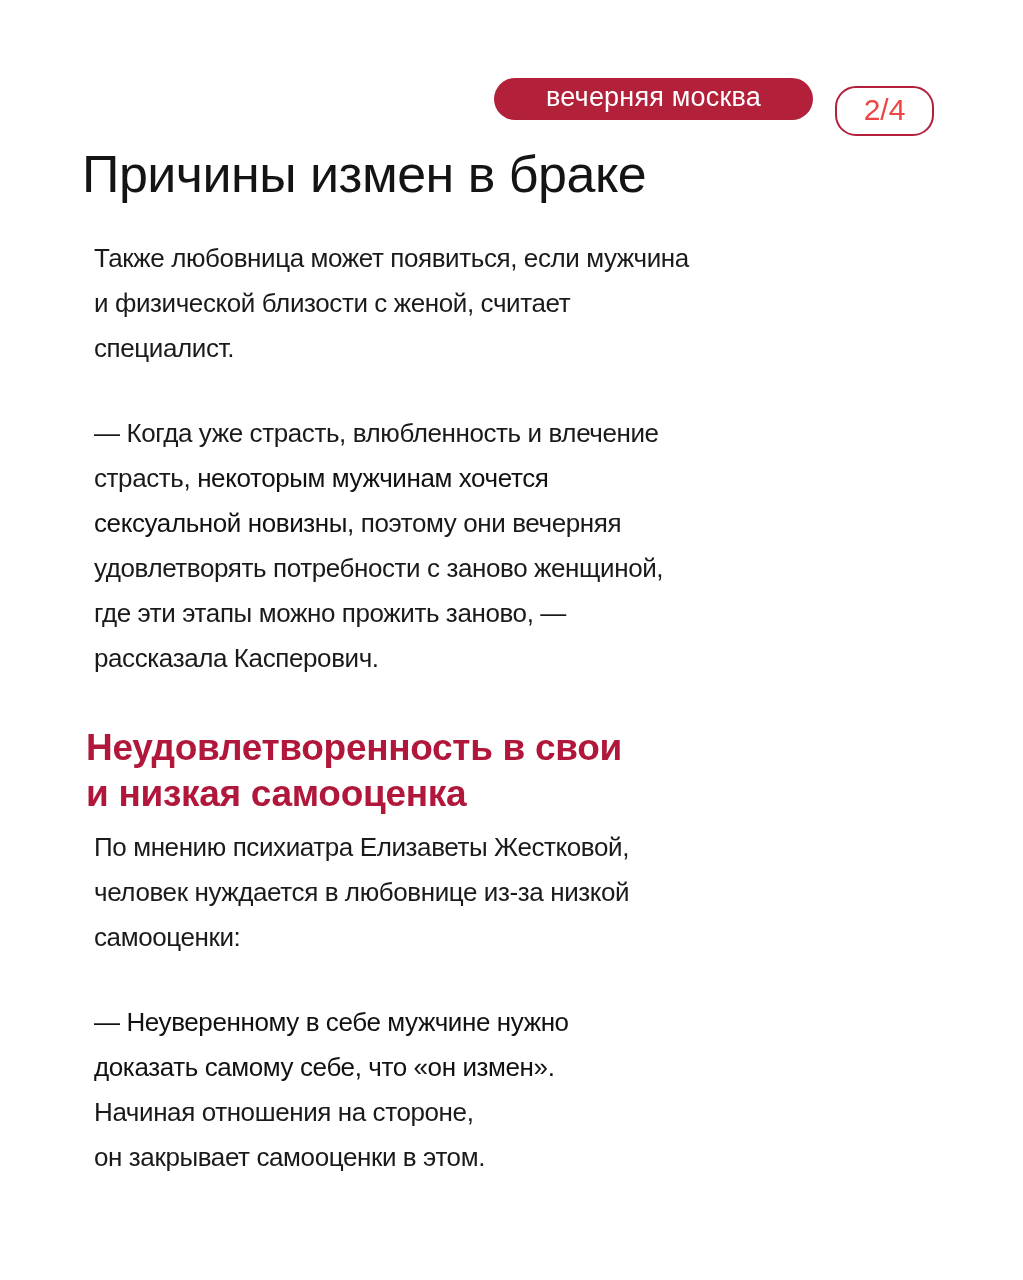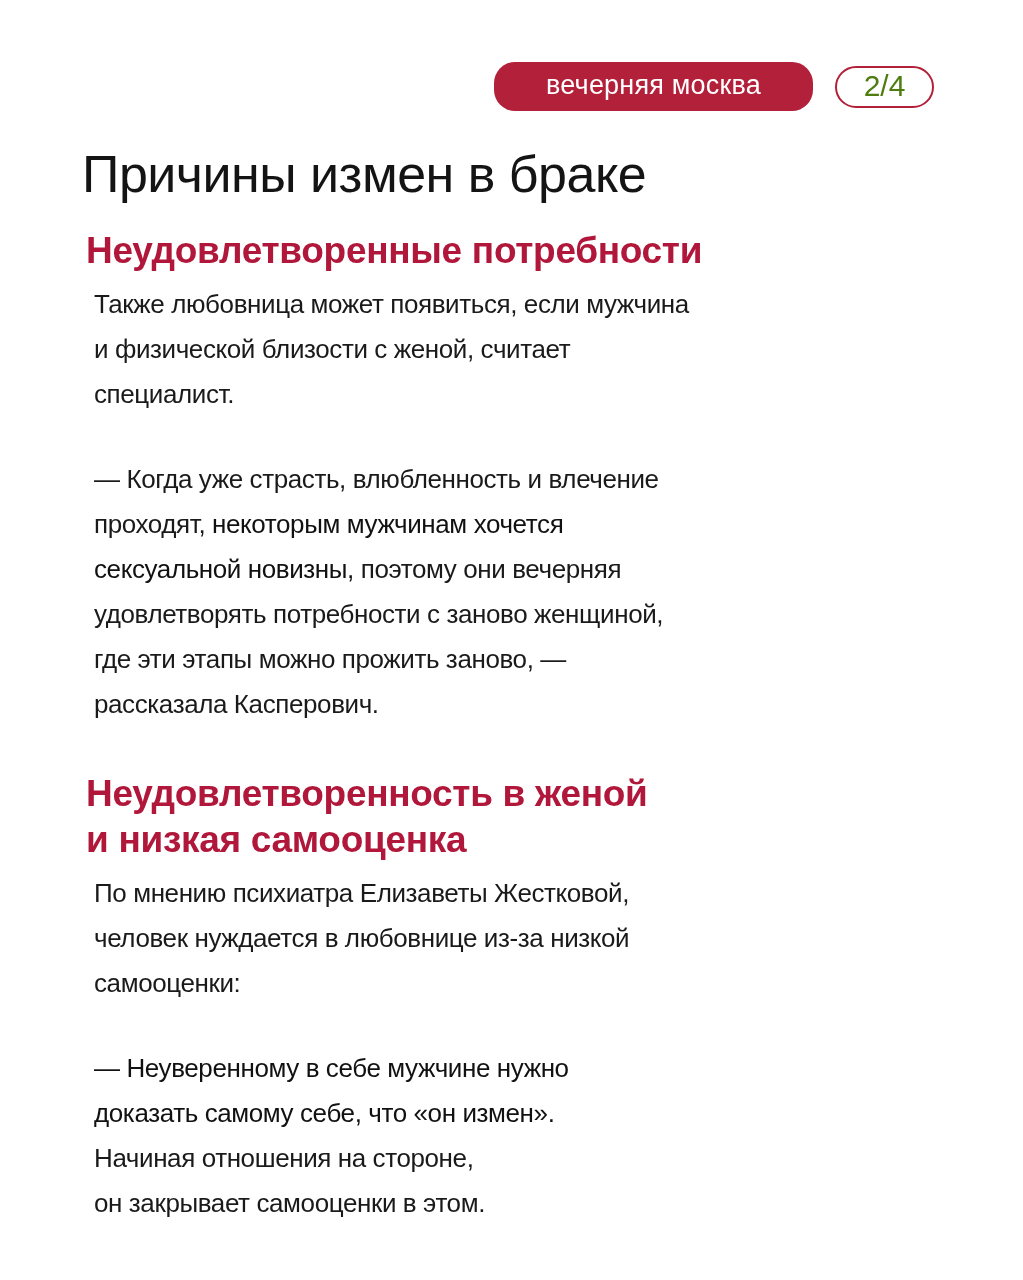--- a/index.html
+++ b/index.html
@@ -19,44 +19,45 @@
       position: absolute;
       top: 62px;
       left: 494px;
       display: flex;
       align-items: center;
       gap: 22px;
     }
     .brand-badge {
       background: #b3203a;
       color: #ffffff;
-      height: 49px;
+      height: 42px;
       width: 319px;
       border-radius: 21px;
       display: flex;
       align-items: center;
       justify-content: center;
       font-size: 27px;
       letter-spacing: 0.2px;
       box-sizing: border-box;
       padding-bottom: 3px;
       text-align: center;
     }
     .page-counter {
-      height: 42px;
+      height: 50px;
       width: 99px;
       border: 2px solid #b3203a;
       border-radius: 21px;
       box-sizing: border-box;
-      color: #4d7c0f;
+      color: #ef4444;
       font-size: 30px;
       display: flex;
       align-items: center;
       justify-content: center;
       padding-bottom: 2px;
+      margin-top: 24px;
     }
     .page-title {
       position: absolute;
       top: 134px;
       left: 82px;
       margin: 0;
       font-size: 52px;
       font-weight: normal;
       letter-spacing: -0.5px;
       color: #141414;
@@ -94,44 +95,41 @@
 <div class="top-bar">
   <div class="brand-badge">вечерняя москва</div>
   <div class="page-counter">2/4</div>
 </div>
 
 <h1 class="page-title">Причины измен в браке</h1>
 
 <div class="content">
 
   <div>
-    <h2 class="section-heading">
-      <span class="line">Неудовлетворенные потребности</span>
-    </h2>
     <p class="para">
       <span class="line">Также любовница может появиться, если мужчина</span>
       <span class="line">и физической близости с женой, считает</span>
       <span class="line">специалист.</span>
     </p>
     <div class="gap-s"></div>
     <p class="para">
       <span class="line">— Когда уже страсть, влюбленность и влечение</span>
-      <span class="line"><span>проходят, </span><b>некоторым мужчинам хочется</b></span>
+      <span class="line"><span>страсть, </span><b>некоторым мужчинам хочется</b></span>
       <span class="line"><b>сексуальной новизны,</b><span> поэтому они вечерняя</span></span>
       <span class="line">удовлетворять потребности с заново женщиной,</span>
       <span class="line">где эти этапы можно прожить заново, —</span>
       <span class="line">рассказала Касперович.</span>
     </p>
   </div>
 
   <div class="gap-m"></div>
 
   <div>
     <h2 class="section-heading">
-      <span class="line">Неудовлетворенность в женой</span>
+      <span class="line">Неудовлетворенность в свои</span>
       <span class="line">и низкая самооценка</span>
     </h2>
     <p class="para">
       <span class="line">По мнению психиатра Елизаветы Жестковой,</span>
       <span class="line">человек нуждается в любовнице из-за низкой</span>
       <span class="line">самооценки:</span>
     </p>
     <div class="gap-s"></div>
     <p class="para">
       <b class="line">— Неуверенному в себе мужчине нужно</b>

